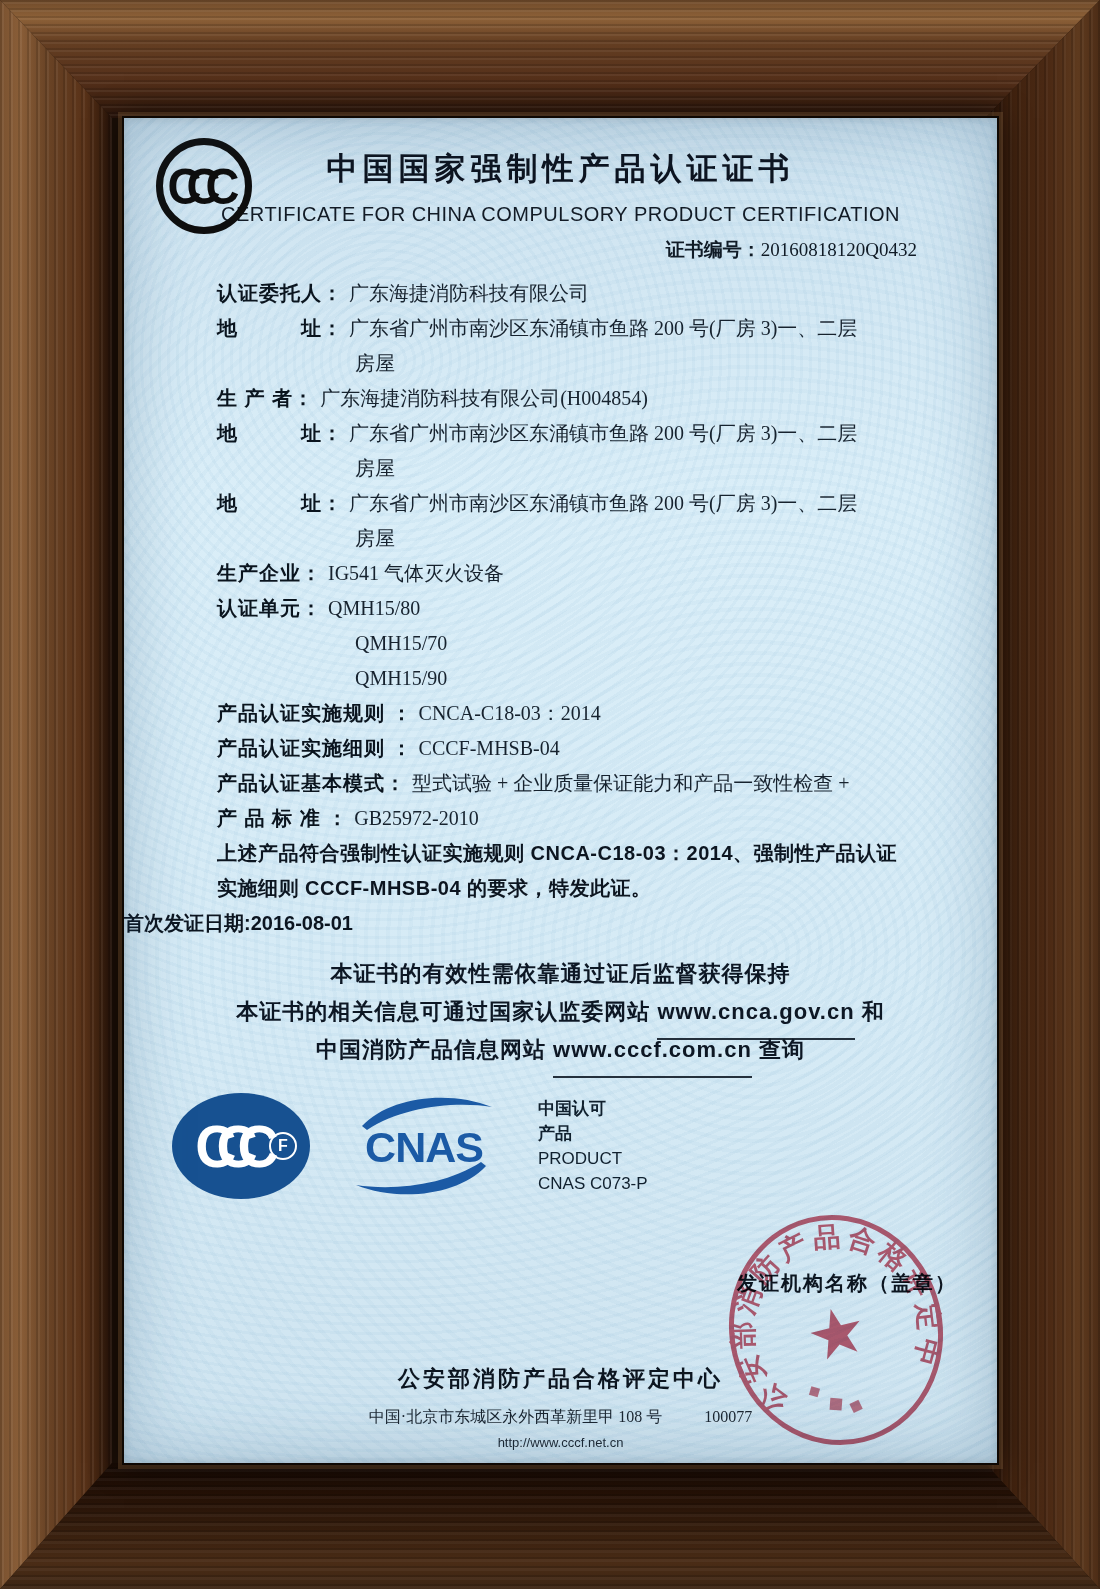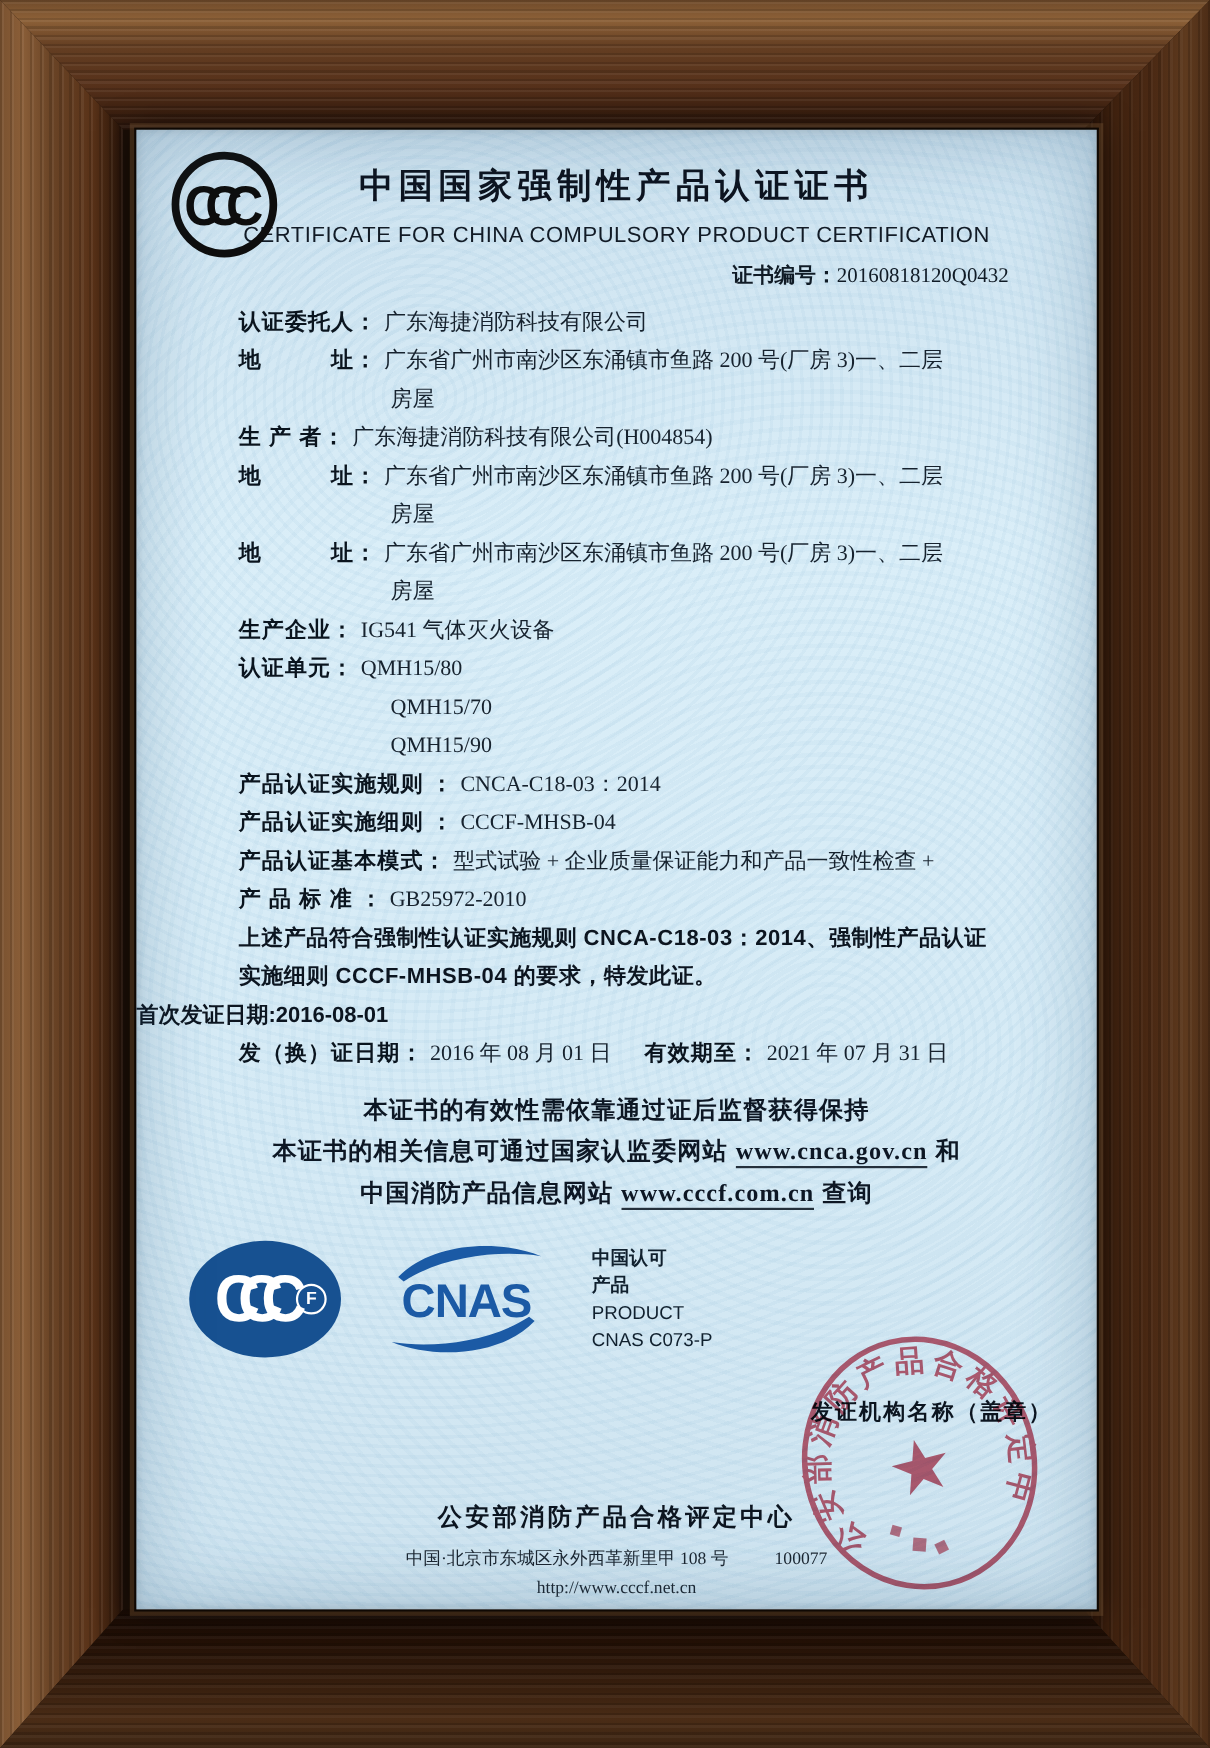--- a/index.html
+++ b/index.html
@@ -56,22 +56,22 @@
   .row .val{font-family:"Liberation Serif","DejaVu Serif",serif;margin-left:6px;color:#16222e;}
   .row.cont{padding-left:225px;}
   .row.flush .lbl{letter-spacing:1px;}
   .row.stmt{font-weight:bold;letter-spacing:.5px;color:#0c1520;}
   .center-row{text-align:left;font-weight:bold;font-size:20px;line-height:35px;color:#0c1520;}
   .dates .gap{margin-left:30px;}
 
   
   .notices{margin-top:14px;text-align:center;font-size:22px;font-weight:600;
     line-height:38px;letter-spacing:1px;color:#0d1724;}
-  .notices .link{font-family:Liberation Serif, serif;
-    border-bottom:2px solid #24303c;padding-bottom:1px;}
+  .notices .link{font-family:Liberation Sans, sans-serif;
+    border-bottom:2px solid #24303c;padding-bottom:14px;}
 
   
   .logos-row{margin-top:18px;display:flex;align-items:center;gap:38px;padding-left:48px;height:118px;}
   .ccc-f{width:138px;height:106px;border-radius:50%;background:#175191;position:relative;
     display:flex;align-items:center;justify-content:center;flex:0 0 auto;}
   .ccc-f .letters{color:#fff;font-weight:900;font-size:57px;letter-spacing:-20px;
     transform:translateX(-14px) scaleY(1.05);}
   .ccc-f .fmark{position:absolute;right:13px;top:39px;width:28px;height:28px;border:2px solid #fff;
     border-radius:50%;display:flex;align-items:center;justify-content:center;
     font-size:16px;font-weight:bold;color:#fff;box-sizing:border-box;}
@@ -83,21 +83,21 @@
   .issuer-label{position:absolute;left:548px;top:1152px;width:350px;text-align:center;
     font-weight:bold;font-size:20px;letter-spacing:2px;color:#0c1520;z-index:2;}
   .stamp{position:absolute;left:596px;top:1090px;width:232px;height:244px;
     transform:rotate(-14deg);opacity:.88;mix-blend-mode:multiply;z-index:3;}
 
   
   .footer{position:absolute;left:0;right:0;top:1246px;text-align:center;}
   .footer .org{font-size:22px;font-weight:bold;letter-spacing:3px;color:#0c1520;}
   .footer .addr{margin-top:13px;font-size:16px;font-family:"Liberation Serif","DejaVu Serif",serif;color:#1a2530;}
   .footer .addr .postcode{margin-left:42px;}
-  .footer .url{margin-top:7px;font-size:16px;font-family:Liberation Serif, serif;color:#1a2530;}
+  .footer .url{margin-top:7px;font-size:13px;font-family:Liberation Sans, sans-serif;color:#1a2530;}
 </style>
 </head>
 <body>
 
 <div class="scene">
   <div class="fr fr-top"></div>
   <div class="fr fr-left"></div>
   <div class="fr fr-right"></div>
   <div class="fr fr-bottom"></div>
 
@@ -130,23 +130,20 @@
       <div class="row"><span class="lbl">产品认证实施规则 ：</span><span class="val">CNCA-C18-03：2014</span></div>
       <div class="row"><span class="lbl">产品认证实施细则 ：</span><span class="val">CCCF-MHSB-04</span></div>
       <div class="row"><span class="lbl">产品认证基本模式：</span><span class="val">型式试验 + 企业质量保证能力和产品一致性检查 +</span></div>
       <div class="row"><span class="lbl">产 品 标 准 ：</span><span class="val">GB25972-2010</span></div>
 
       <div class="row stmt"><span>上述产品符合强制性认证实施规则 CNCA-C18-03：2014、强制性产品认证</span></div>
       <div class="row stmt"><span>实施细则 CCCF-MHSB-04 的要求，特发此证。</span></div>
 
       <div class="center-row">首次发证日期:2016-08-01</div>
 
-      <div class="row dates">
-        <span class="lbl">发（换）证日期：</span><span class="val">2016 年 08 月 01 日</span><span class="lbl gap">有效期至：</span><span class="val">2021 年 07 月 31 日</span>
-      </div>
     </div>
 
     <div class="notices">
       <div>本证书的有效性需依靠通过证后监督获得保持</div>
       <div><span>本证书的相关信息可通过国家认监委网站 </span><span class="link">www.cnca.gov.cn</span><span> 和</span></div>
       <div><span>中国消防产品信息网站 </span><span class="link">www.cccf.com.cn</span><span> 查询</span></div>
     </div>
 
     <div class="logos-row">
       <div class="ccc-f">

